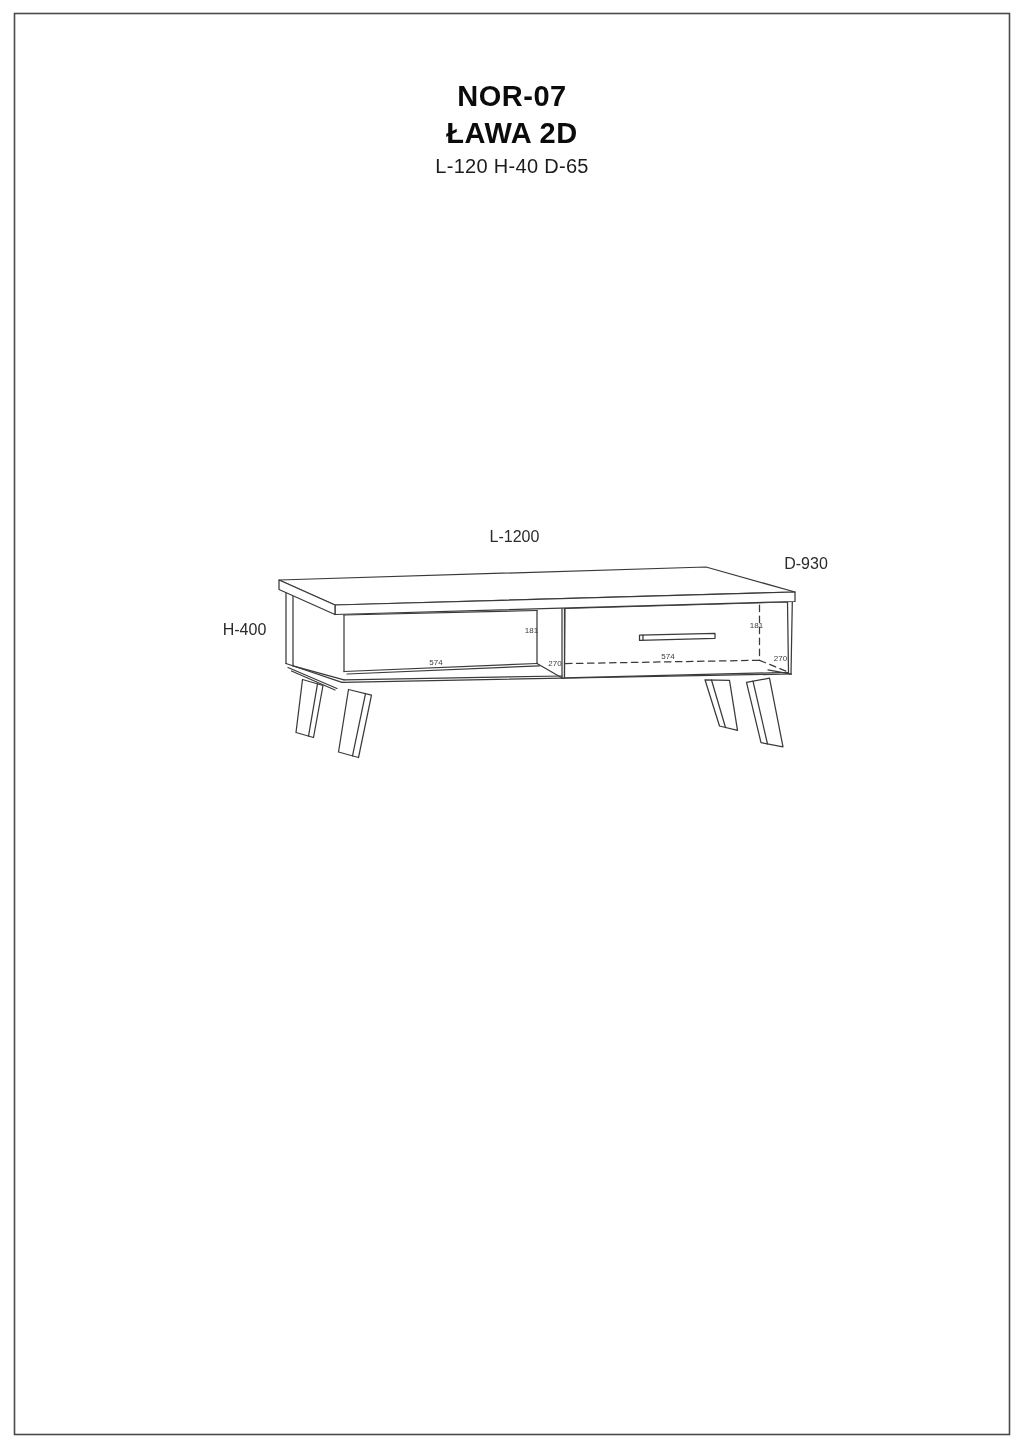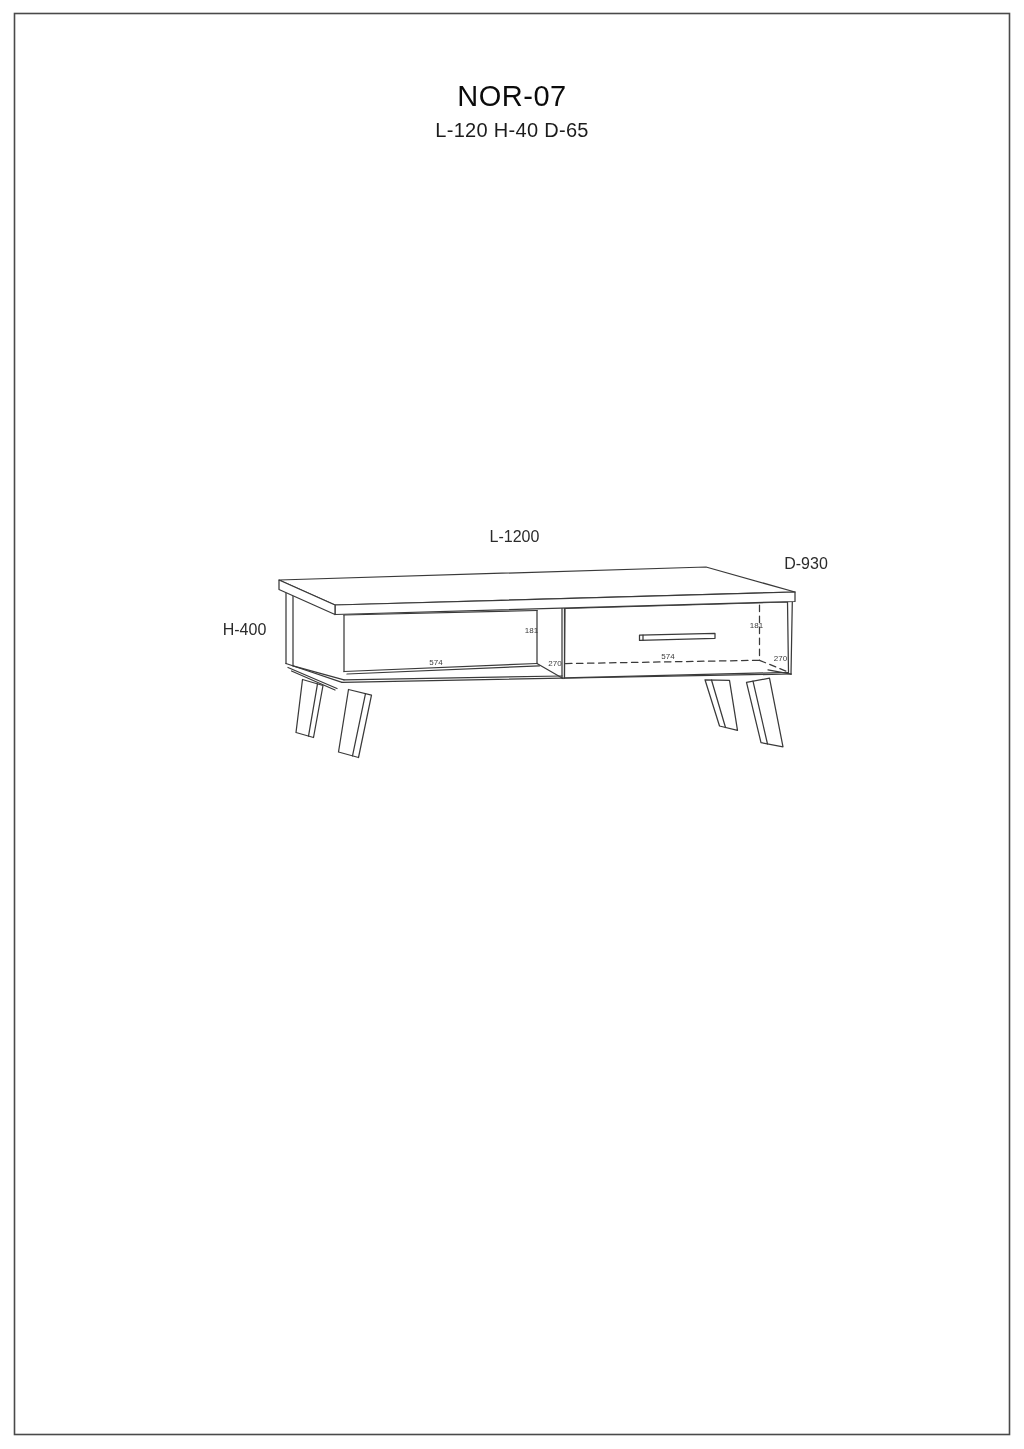--- a/index.html
+++ b/index.html
@@ -10,21 +10,21 @@
     font-family:"Liberation Sans", sans-serif;
     overflow:hidden;
   }
   #frame-svg{position:absolute;left:0;top:0;width:1024px;height:1449px;}
   .title-block{
     position:absolute;
     left:0;top:78px;width:1024px;
     text-align:center;
     color:#0b0b0b;
   }
-  .title-line{font-size:29px;font-weight:normal;line-height:36.5px;letter-spacing:0.5px;}
+  .title-line{font-size:29px;font-weight:bold;line-height:36.5px;letter-spacing:0.5px;}
   .subtitle-line{font-size:20px;font-weight:normal;line-height:30px;color:#1c1c1c;letter-spacing:0.3px;}
   .lbl{
     position:absolute;
     transform:translate(-50%,-50%);
     white-space:nowrap;
     color:#2b2b2b;
     padding-left:8px;
   }
   .dim{font-size:16px;}
   .small{font-size:8px;color:#3a3a3a;}
@@ -95,20 +95,21 @@
       <g stroke-dasharray="6.5 4.5">
         <line x1="759.5" y1="605" x2="759.5" y2="660.3"></line>
         <line x1="565.5" y1="663.6" x2="759.5" y2="660.3"></line>
         <line x1="759.5" y1="660.3" x2="786.5" y2="671.3"></line>
       </g>
     </g>
   </svg>
 
   <div class="title-block">
     <div class="title-line">NOR-07</div>
+    <div class="title-line">ŁAWA 2D</div>
     <div class="subtitle-line">L-120 H-40 D-65</div>
   </div>
 
   <div class="lbl dim" style="left:510.5px;top:536.5px;">L-1200</div>
   <div class="lbl dim" style="left:802px;top:563.5px;">D-930</div>
   <div class="lbl dim" style="left:240.5px;top:630px;text-align:center;">H-400</div>
 
   <div class="lbl small" style="left:432px;top:661.5px;">574</div>
   <div class="lbl small" style="left:527.5px;top:630px;">181</div>
   <div class="lbl small" style="left:551px;top:662.5px;">270</div>

